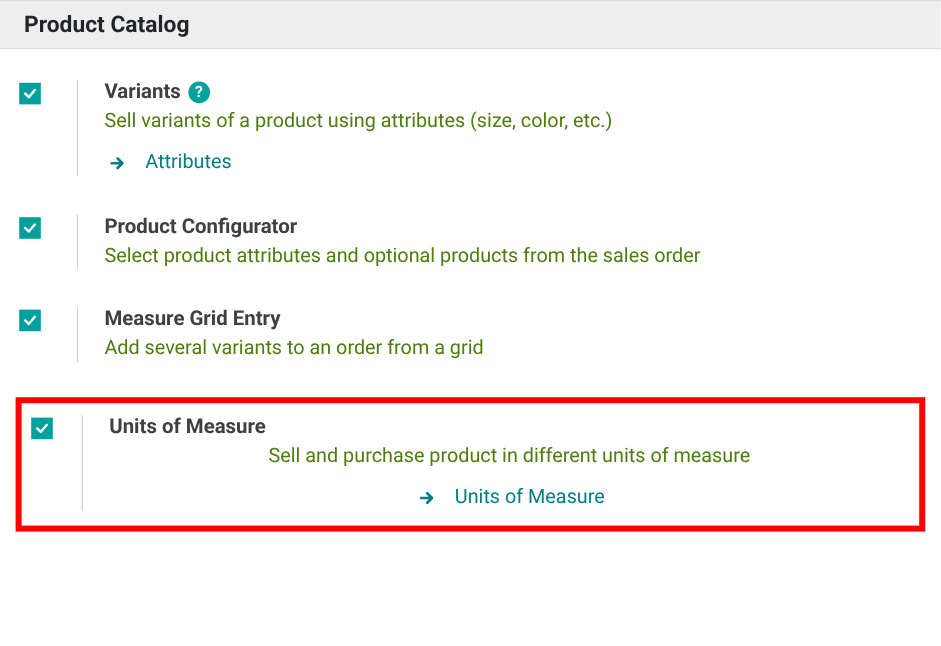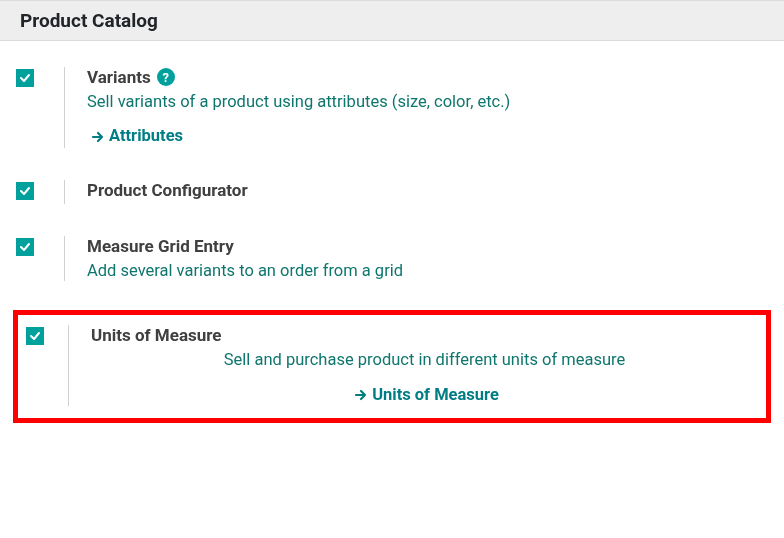--- a/index.html
+++ b/index.html
@@ -81,37 +81,37 @@
     border-radius: 50%;
     color: #fff;
     display: inline-flex;
     align-items: center;
     justify-content: center;
     font-size: 13px;
     font-weight: 700;
     cursor: pointer;
   }
   .desc {
-    color: #0f766e;
+    color: #4d7c0f;
     font-size: 16.5px;
     line-height: 1.3;
     margin-bottom: 14px;
   }
   .desc:last-child { margin-bottom: 0; }
   .link-row {
     margin-top: 12px;
   }
   .action-link {
     color: #017E84;
-    font-weight: 700;
+    font-weight: 400;
     font-size: 16.5px;
     text-decoration: none;
     display: inline-flex;
     align-items: center;
-    gap: 4px;
+    gap: 16px;
     cursor: pointer;
     padding-left: 4px;
   }
   .arrow-icon {
     width: 14px; height: 14px;
     display: inline-block;
   }
   .highlighted {
     outline: 5px solid #ff0000;
     outline-offset: -2px;
@@ -165,20 +165,21 @@
           <svg width="12" height="12" viewBox="0 0 12 12">
             <path d="M2 6 L5 9 L10 3" stroke="#fff" stroke-width="2" fill="none" stroke-linecap="round" stroke-linejoin="round"></path>
           </svg>
         </span>
       </div>
       <div class="divider"></div>
       <div class="content">
         <div class="title-line">
           <span class="title-text">Product Configurator</span>
         </div>
+        <div class="desc">Select product attributes and optional products from the sales order</div>
       </div>
     </div>
 
     <div class="setting-row">
       <div class="checkbox-wrap">
         <span class="checkbox">
           <svg width="12" height="12" viewBox="0 0 12 12">
             <path d="M2 6 L5 9 L10 3" stroke="#fff" stroke-width="2" fill="none" stroke-linecap="round" stroke-linejoin="round"></path>
           </svg>
         </span>

